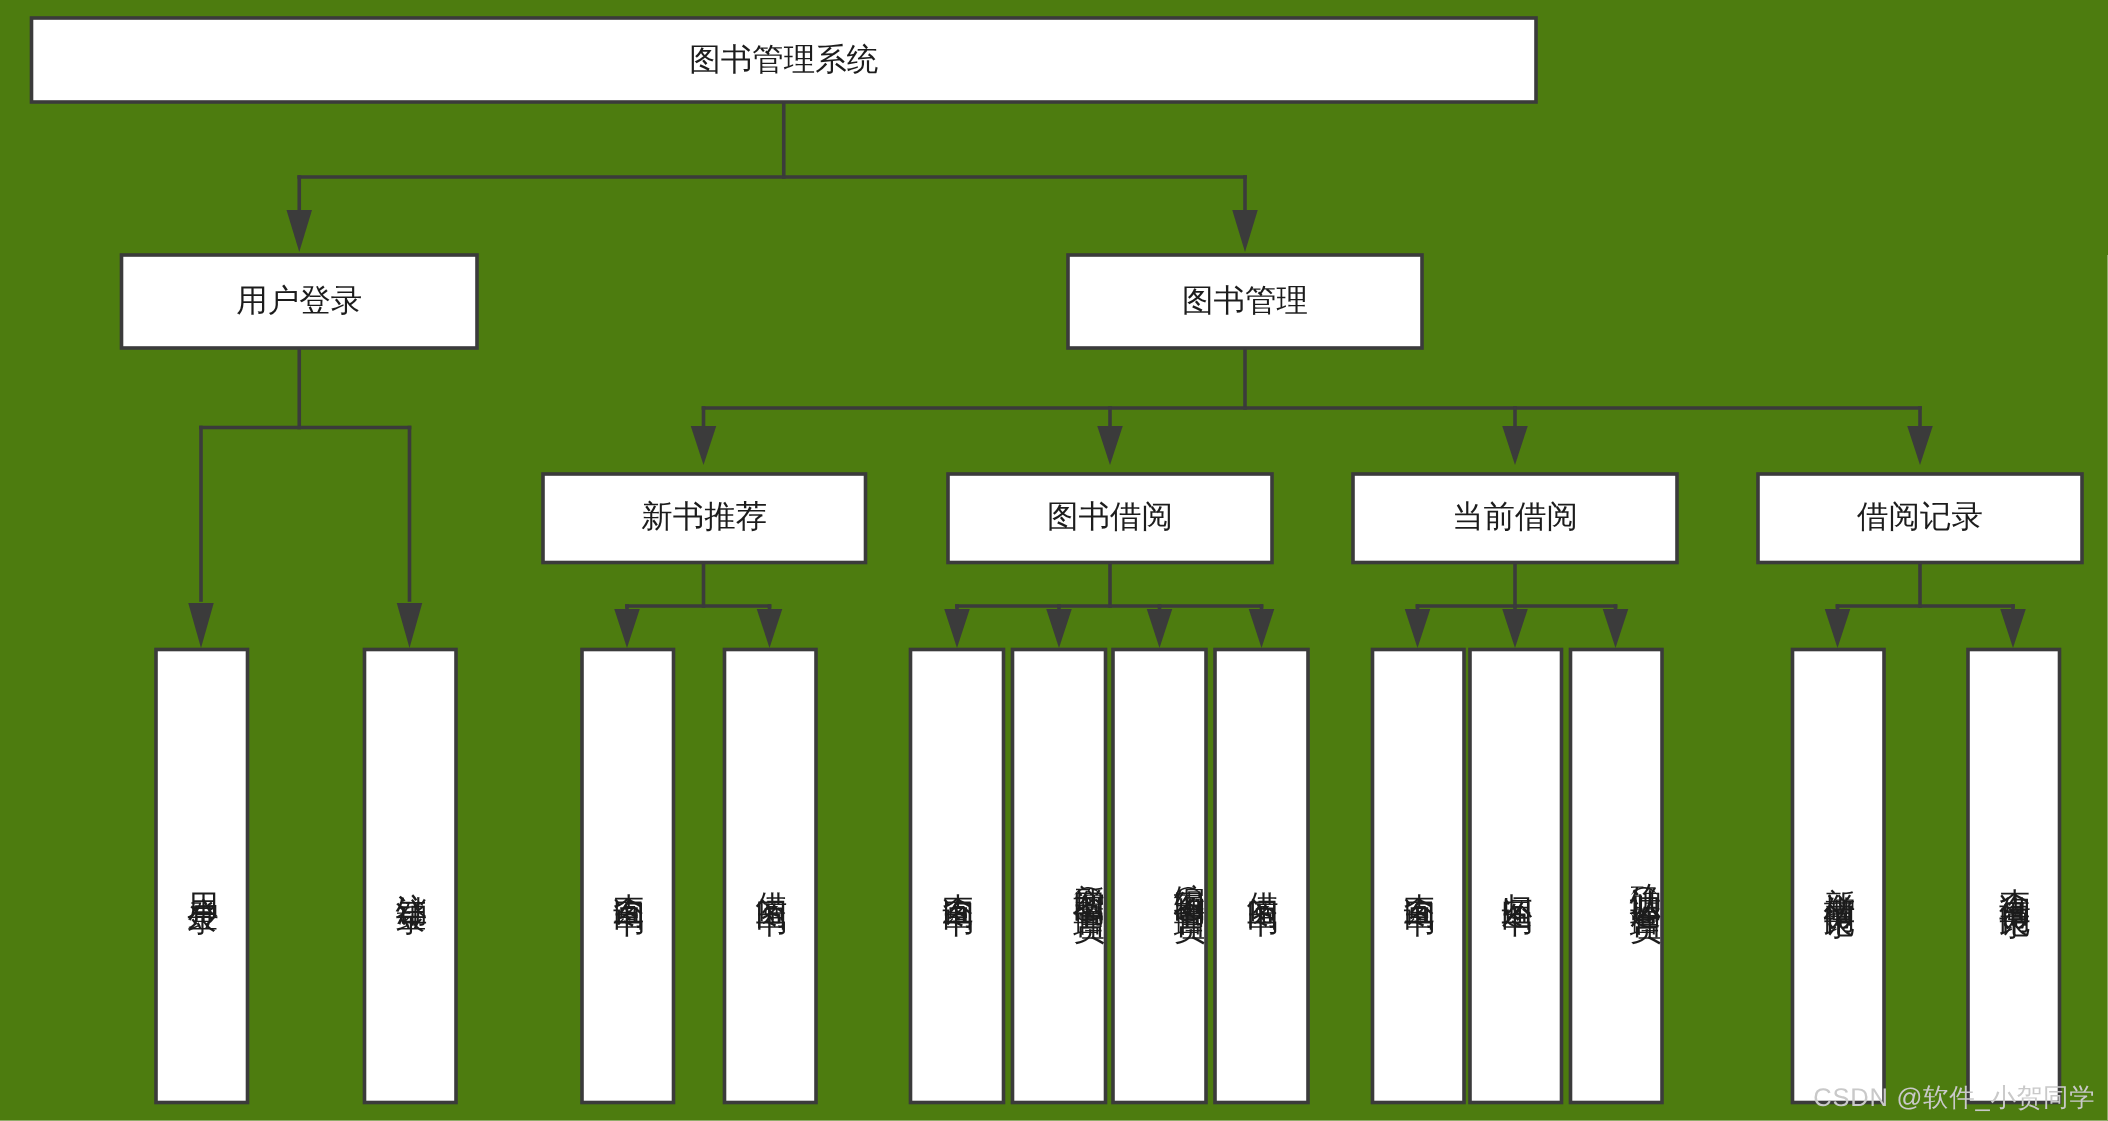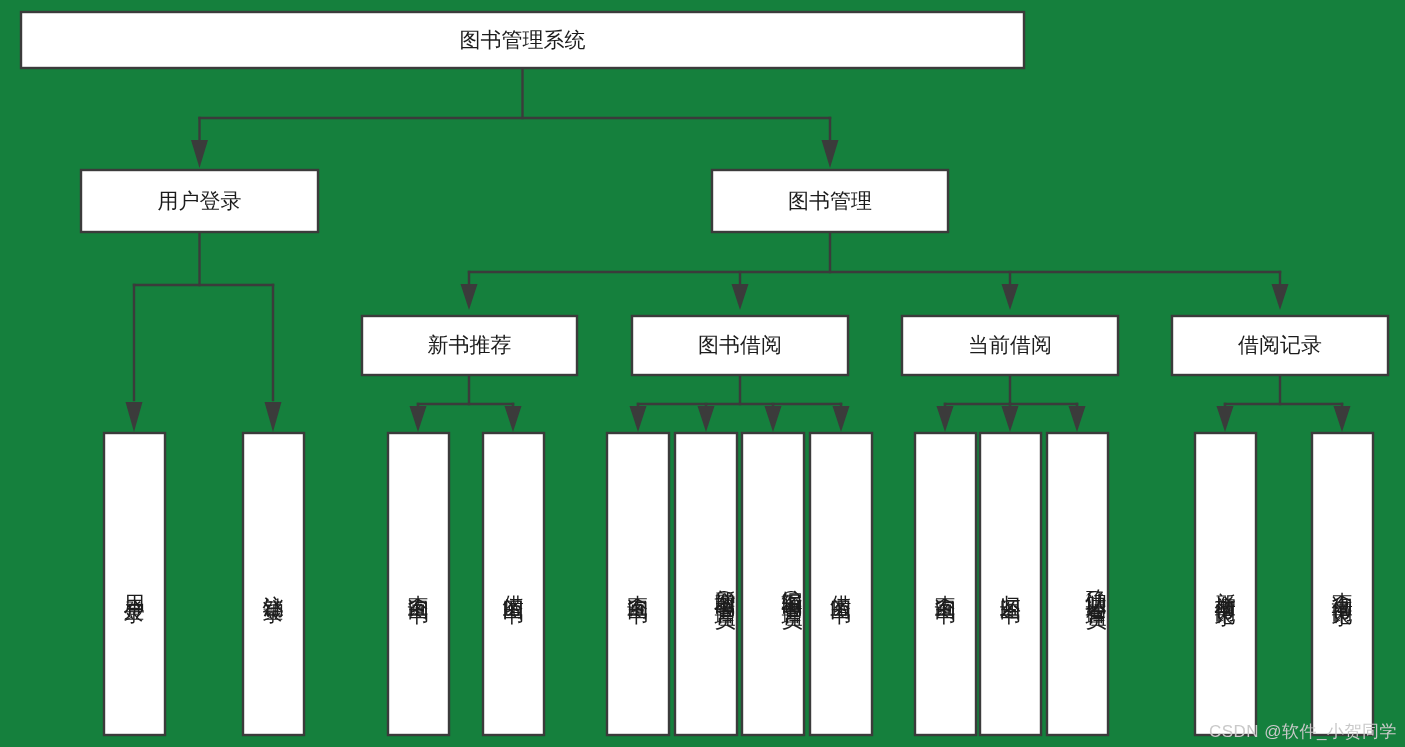--- a/index.html
+++ b/index.html
@@ -10,21 +10,21 @@
   body {
     width: 1405px;
     height: 747px;
     font-family: "Liberation Sans", "DejaVu Sans", sans-serif;
     overflow: hidden;
   }
   #diagram-root {
     position: relative;
     width: 1405px;
     height: 747px;
-    background: #15803d;
+    background: #4d7c0f;
   }
   svg#tree-svg {
     position: absolute;
     left: 0;
     top: 0;
     width: 1405px;
     height: 747px;
   }
   .node-box {
     fill: #ffffff;

